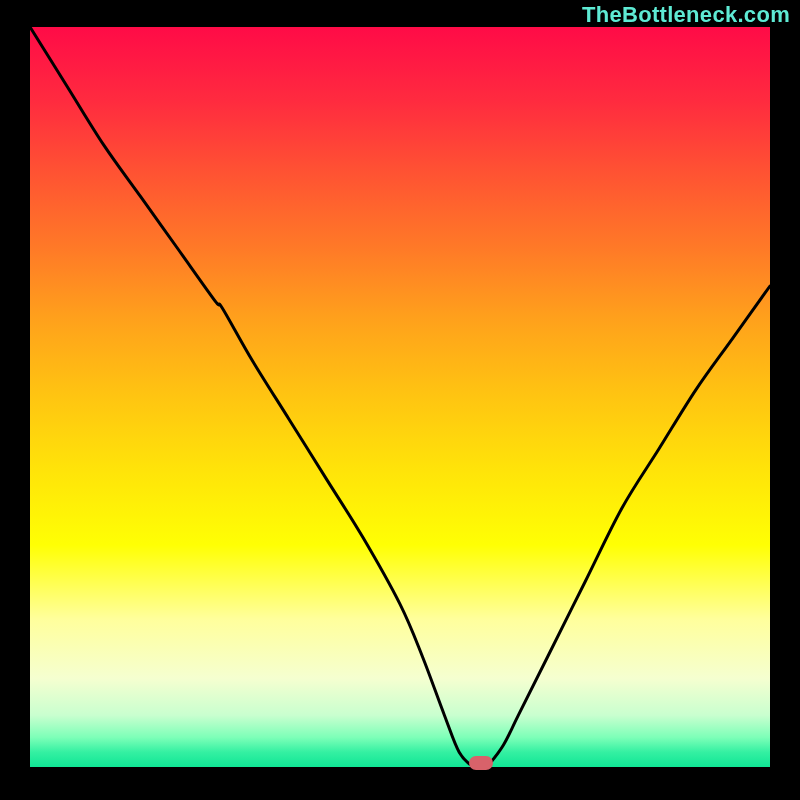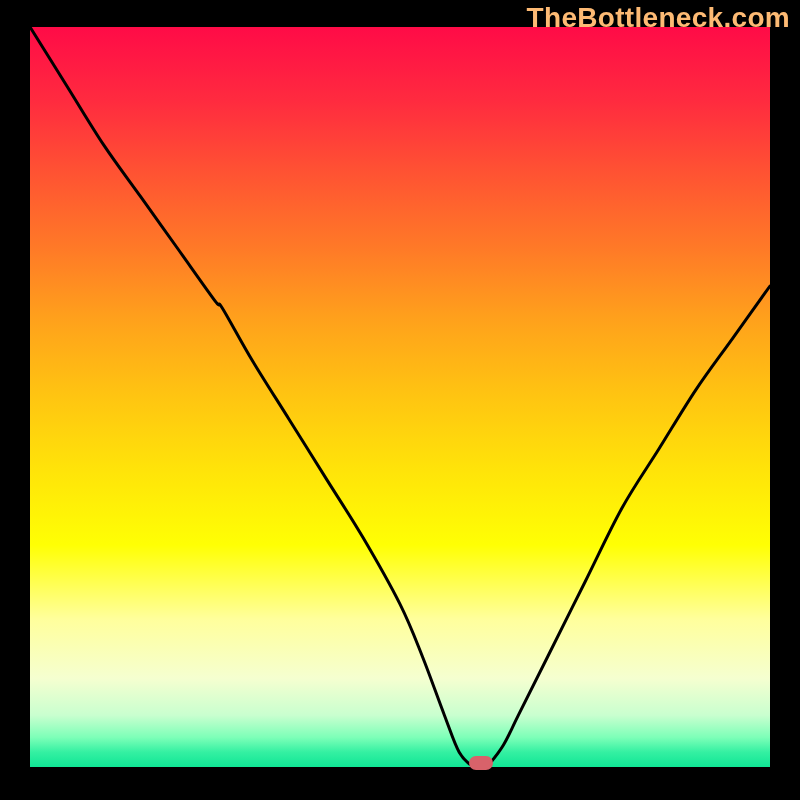--- a/index.html
+++ b/index.html
@@ -15,22 +15,22 @@
     width: 800px;
     height: 800px;
     background: #000;
   }
   .watermark {
     position: absolute;
     top: 2px;
     right: 10px;
     font-family: Arial, Helvetica, sans-serif;
     font-weight: 700;
-    font-size: 28px;
-    color: #fdba74;
+    font-size: 22px;
+    color: #5eead4;
     letter-spacing: 0.3px;
   }
   .plot {
     position: absolute;
     left: 30px;
     top: 27px;
     width: 740px;
     height: 740px;
   }
   .gradient {

